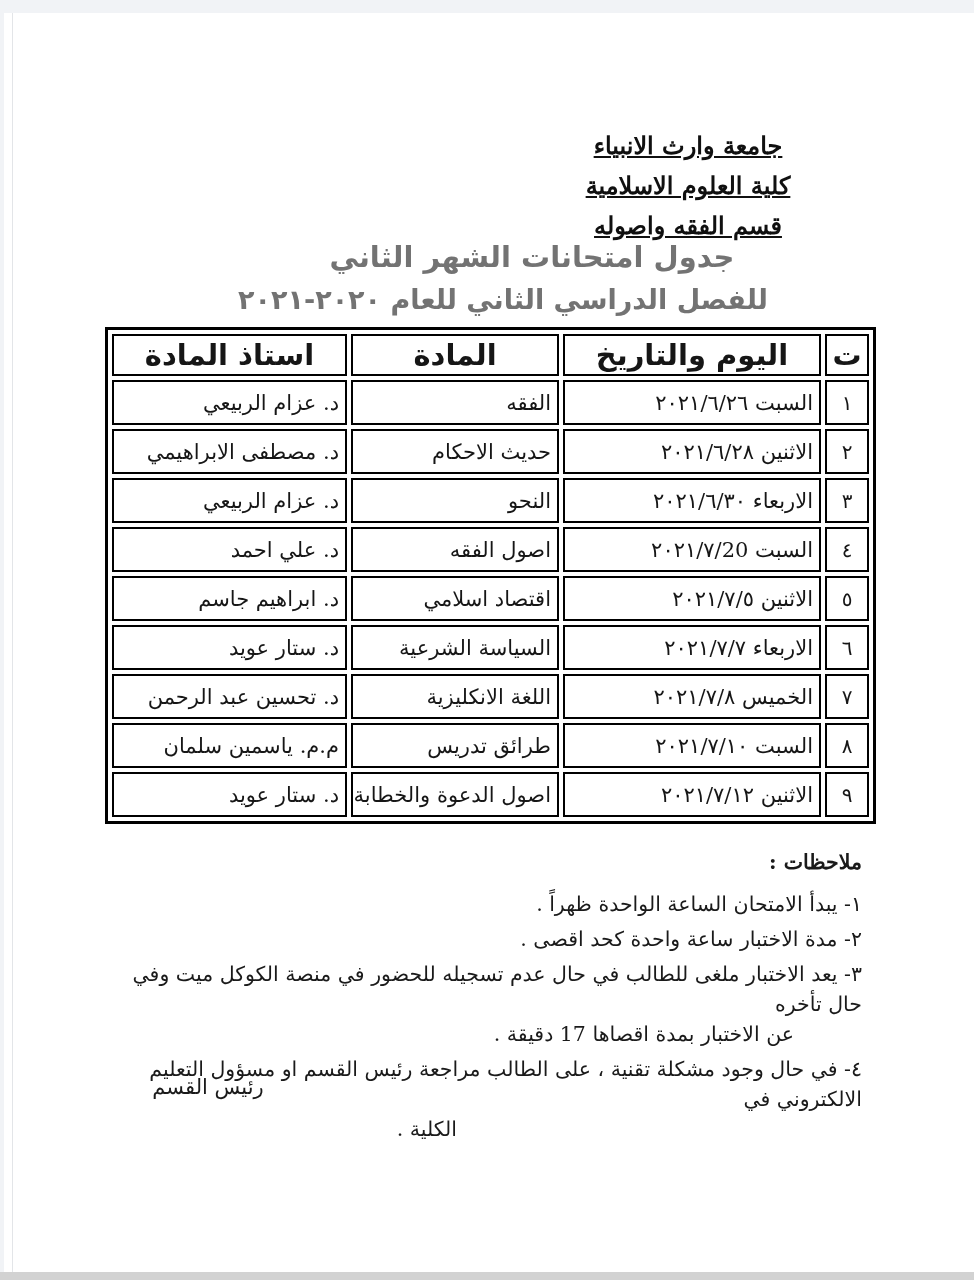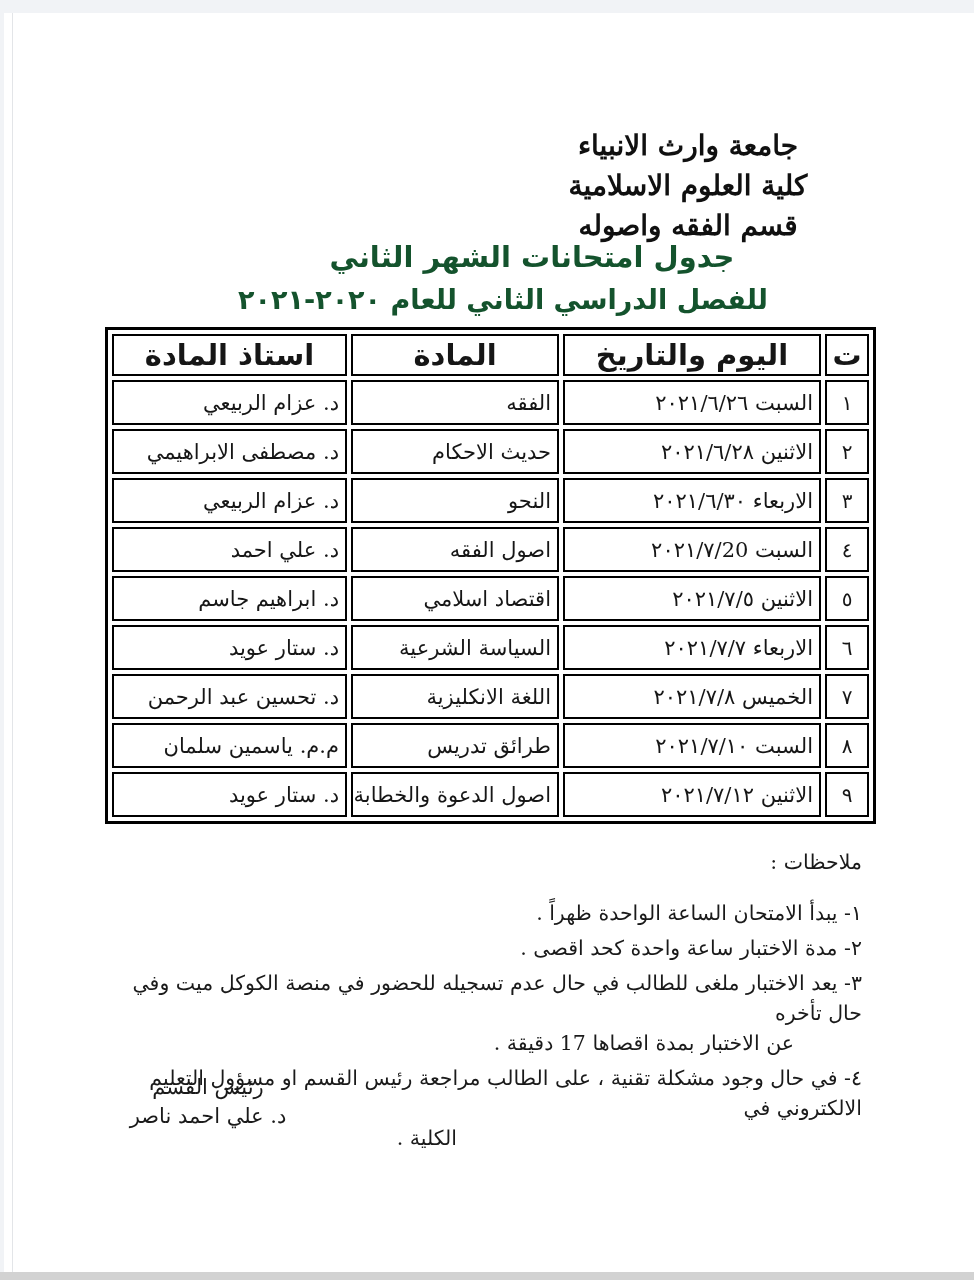--- a/index.html
+++ b/index.html
@@ -10,28 +10,28 @@
     position: relative; width: 974px; height: 1280px;
     background: #fff; overflow: hidden; margin: 0 auto;
   }
   .strip-top    { position: absolute; top: 0; left: 0; width: 974px; height: 13px; background: #f1f3f6; }
   .strip-left   { position: absolute; top: 13px; left: 0; width: 4px; height: 1259px; background: #f1f3f6; }
   .edge-line    { position: absolute; top: 13px; left: 12px; width: 1px; height: 1259px; background: #e3e5e8; }
   .strip-bottom { position: absolute; bottom: 0; left: 0; width: 974px; height: 8px; background: #d2d2d2; }
 
   .org-block {
     position: absolute; top: 126px; right: 136px; width: 300px;
-    text-align: center; font-size: 28px; font-weight: 600; line-height: 40px;
-    direction: rtl; color: #101010;
+    text-align: center; font-size: 24px; font-weight: 600; line-height: 40px;
+    direction: rtl; color: #101010; text-decoration: underline;
   }
 
   .title-1, .title-2 {
     position: absolute; left: 0; width: 100%; text-align: center;
     direction: rtl; font-family: "DejaVu Sans", "Liberation Sans", sans-serif;
-    font-weight: bold; color: #14532d;
+    font-weight: bold; color: #737373;
   }
   .title-1 { top: 240px; font-size: 29px; padding-left: 90px; }
   .title-2 { top: 284px; font-size: 27px; padding-left: 32px; }
 
   .exam-table-wrap { position: absolute; top: 327px; left: 105px; direction: rtl; }
   table.exam {
     table-layout: fixed; width: 771px;
     border-collapse: separate; border-spacing: 4px;
     border: 3px solid #000; background: #fff;
   }
@@ -44,21 +44,21 @@
   }
   table.exam td { height: 45px; font-size: 21px; text-align: right; padding: 8px 6px; }
   table.exam td.c-no { text-align: center; font-size: 20px; padding: 0 2px; }
   col.w-no { width: 44px; } col.w-date { width: 258px; }
   col.w-subj { width: 208px; } col.w-teacher { width: 235px; }
 
   .notes {
     position: absolute; top: 848px; right: 112px; width: 762px;
     direction: rtl; text-align: right; font-size: 20.5px; color: #1a1a1a;
   }
-  .notes-heading { line-height: 28px; margin-bottom: 22px; }
+  .notes-heading { line-height: 28px; margin-bottom: 13px; font-weight: bold; }
   .note-item { margin-bottom: 5px; }
   .note-line { line-height: 30px; }
   .indent-a { padding-right: 68px; }
   .indent-b { padding-right: 405px; }
 
   .signature {
     position: absolute; top: 1073px; left: 108px; width: 200px;
     direction: rtl; text-align: center; font-size: 21px; line-height: 29px; color: #1a1a1a;
   }
 </style>
@@ -168,15 +168,14 @@
       <div class="note-line indent-a">عن الاختبار بمدة اقصاها 17 دقيقة .</div>
     </div>
     <div class="note-item">
       <div class="note-line">٤- في حال وجود مشكلة تقنية ، على الطالب مراجعة رئيس القسم او مسؤول التعليم الالكتروني في</div>
       <div class="note-line indent-b">الكلية .</div>
     </div>
   </div>
 
   <div class="signature">
     <div>رئيس القسم</div>
-    <div>د. علي احمد ناصر</div>
   </div>
 </div>
 
 </body></html>

